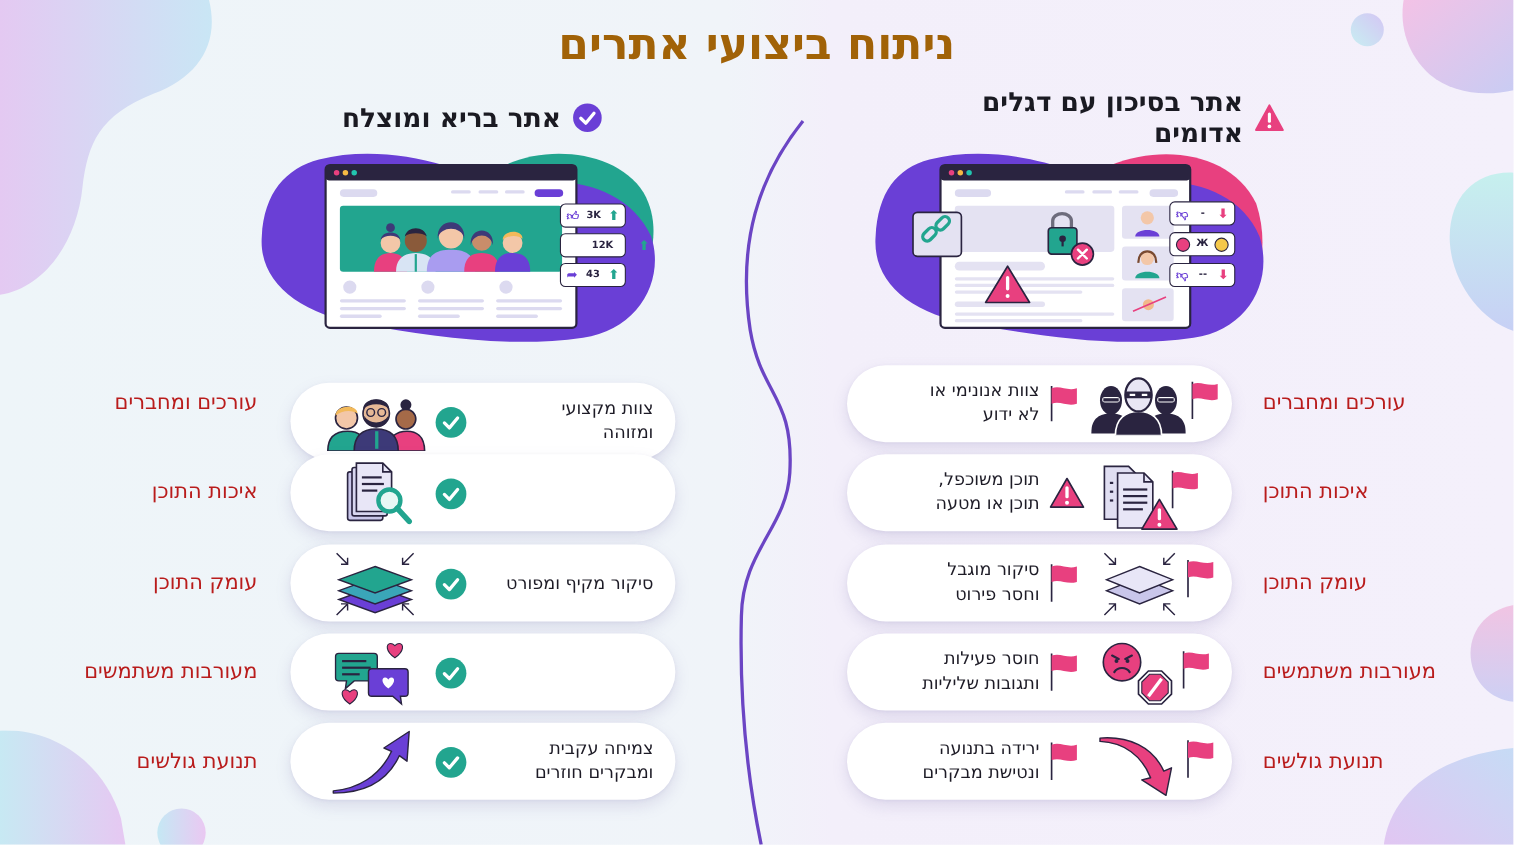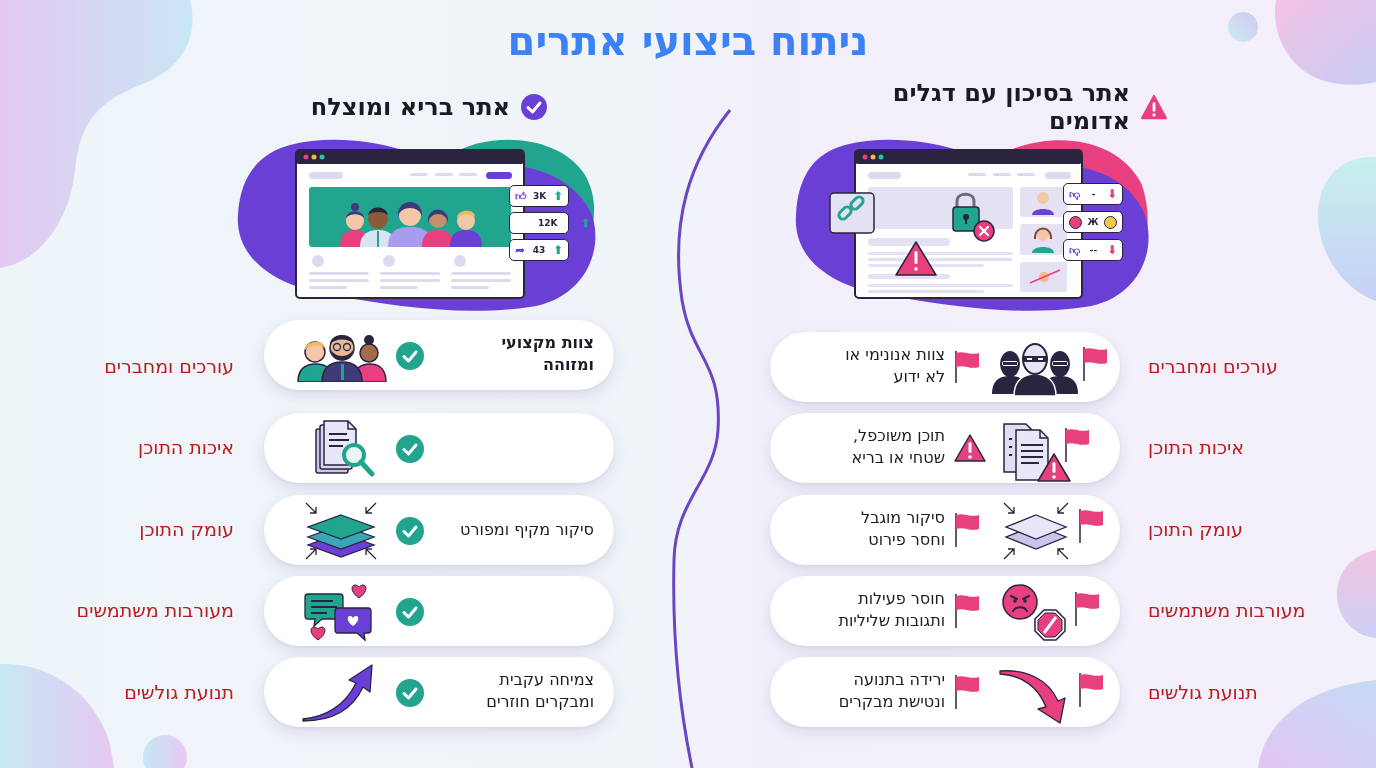--- a/index.html
+++ b/index.html
@@ -6,21 +6,21 @@
   html, body { width: 1376px; height: 768px; overflow: hidden; }
   body {
     position: relative;
     font-family: "DejaVu Sans", "Liberation Sans", sans-serif;
     background: linear-gradient(90deg, #eef5f9 0%, #f0f4f9 48%, #f3effa 55%, #f4f0fb 100%);
     color: #1c1a2e;
   }
   .blob { position: absolute; pointer-events: none; }
   .title {
     position: absolute; left: 0; width: 1376px; top: 18px;
-    text-align: center; font-size: 40px; font-weight: bold; color: #3b82f6;
+    text-align: center; font-size: 40px; font-weight: bold; color: #a16207;
     direction: rtl; letter-spacing: 0px;
   }
   .col-heading {
     position: absolute; top: 90px; height: 34px;
     display: flex; align-items: center; gap: 10px;
     direction: rtl; font-size: 24px; font-weight: bold; color: #1a1a22;
   }
   .col-heading .ic { width: 28px; height: 28px; display: inline-flex; }
   .hero { position: absolute; }
   .row-label {
@@ -274,21 +274,21 @@
     <span style="display:inline-block;width:13px;height:13px;border-radius:50%;background:#f5c84a;border:1px solid #2a2440;"></span>
   </div>
   <div class="stat-pill" style="left:273px;top:104px;">
     <span style="color:#6a3fd6;font-size:11px;">👎︎</span>
     <span>--</span>
     <span style="color:#e8407f;font-size:12px;">⬇</span>
   </div>
 </div>
 
 <div class="row-label" style="right:1142px;top:355px;">עורכים ומחברים</div>
-<div class="card" style="left:264px;top:320px;font-weight:bold;">
+<div class="card" style="left:264px;top:348px;">
   <svg class="ico" style="left:32px;top:8px" width="92" height="54" viewBox="0 0 92 54">
     <path d="M2,54 C2,40 10,36 20,36 C30,36 36,40 36,54 Z" fill="#22a58f" stroke="#2a2440" stroke-width="1.5"></path>
     <circle cx="19" cy="24" r="10" fill="#f3c7a8" stroke="#2a2440" stroke-width="1.5"></circle>
     <path d="M9,22 C9,12 29,11 29,20 C24,16 14,17 9,22 Z" fill="#f2b95a"></path>
     <path d="M56,54 C56,40 66,36 74,36 C82,36 90,40 90,54 Z" fill="#e8407f" stroke="#2a2440" stroke-width="1.5"></path>
     <circle cx="73" cy="25" r="9" fill="#a56a48" stroke="#2a2440" stroke-width="1.5"></circle>
     <circle cx="73" cy="12" r="5" fill="#2a2440"></circle>
     <path d="M26,54 C26,38 36,34 46,34 C56,34 66,38 66,54 Z" fill="#3d3a78" stroke="#2a2440" stroke-width="1.5"></path>
     <rect x="45" y="36" width="3" height="16" fill="#22a58f"></rect>
     <circle cx="46" cy="20" r="12" fill="#e6b896" stroke="#2a2440" stroke-width="1.5"></circle>
@@ -431,21 +431,21 @@
     <path d="M54,36 L70,63 L38,63 Z" fill="#e8407f" stroke="#2a2440" stroke-width="1.5" stroke-linejoin="round"></path>
     <rect x="52.5" y="44" width="3" height="11" rx="1.5" fill="#fff"></rect>
       <circle cx="54" cy="59" r="1.8" fill="#fff"></circle>
   </svg>
   <svg class="ico" style="left:292px;top:13px" width="30" height="38" viewBox="0 0 30 38">
       <path d="M4,2 L4,36" stroke="#2a2440" stroke-width="1.5"></path>
       <path d="M4,4 C12,1 18,7 27,4 L27,18 C18,21 12,15 4,18 Z" fill="#e8407f"></path>
     </svg>
   <div class="card-text" style="left:20px;top:12px;width:155px;">
     <span>תוכן משוכפל,</span>
-    <span>שטחי או בריא</span>
+    <span>תוכן או מטעה</span>
   </div>
 </div>
 
 <div class="row-label" style="left:1148px;top:518px;">עומק התוכן</div>
 <div class="card" style="left:770px;top:495px;">
   <svg class="ico" style="left:182px;top:16px" width="30" height="38" viewBox="0 0 30 38">
       <path d="M4,2 L4,36" stroke="#2a2440" stroke-width="1.5"></path>
       <path d="M4,4 C12,1 18,7 27,4 L27,18 C18,21 12,15 4,18 Z" fill="#e8407f"></path>
     </svg>
   <svg class="ico" style="left:230px;top:6px" width="72" height="60" viewBox="0 0 72 60">

